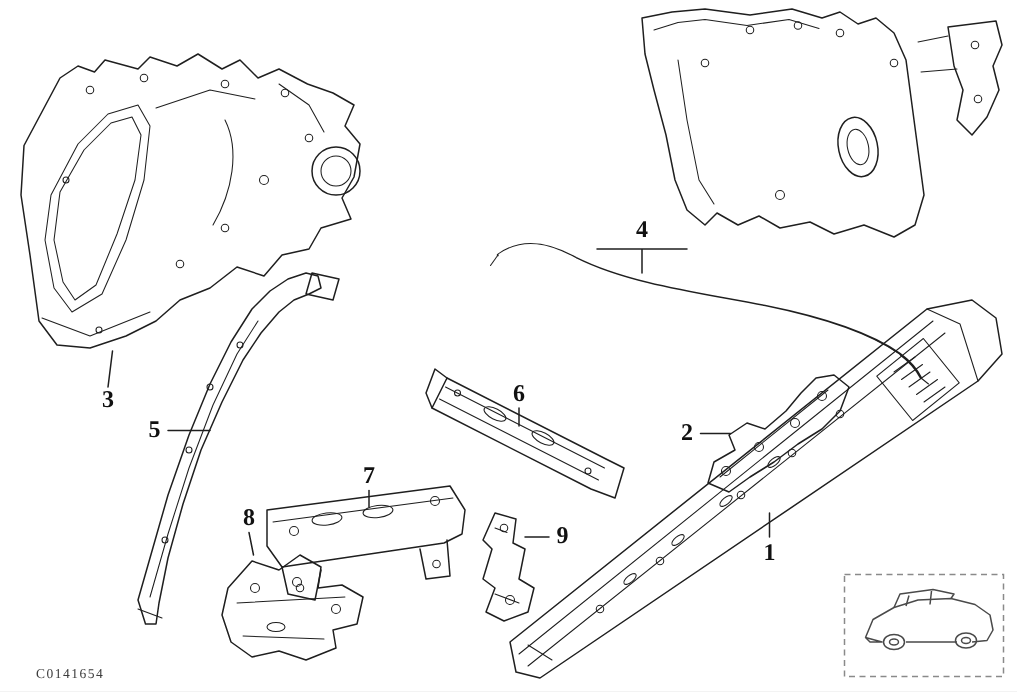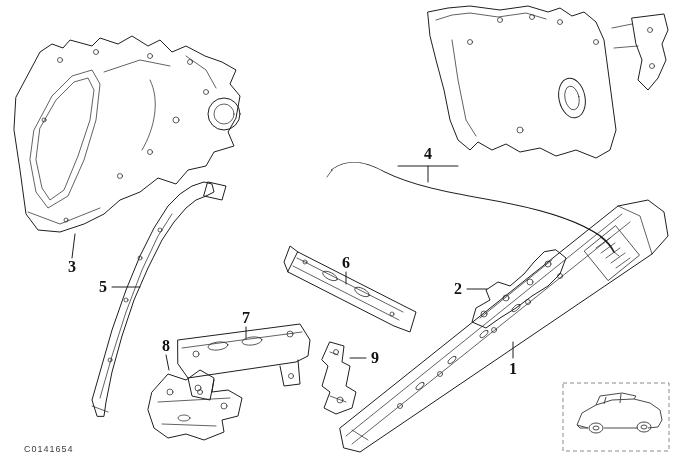--- a/index.html
+++ b/index.html
@@ -18,21 +18,21 @@
     font-weight:bold;
     font-size:16px;
     color:#111;
     line-height:1;
     user-select:none;
     cursor:pointer;
   }
   .footer-code{
     position:absolute;
     left:24px;top:444px;
-    font-family:Liberation Sans, sans-serif;
+    font-family:Liberation Serif, serif;
     font-size:9px;
     letter-spacing:1px;
     color:#3c3c3c;
   }
   .lineart{stroke:#1f1f1f;fill:none;stroke-width:1;stroke-linejoin:round;stroke-linecap:round;}
   .thin{stroke-width:0.7;}
   .thick{stroke-width:1.6;}
   .whiteover{stroke:#ffffff;fill:none;stroke-width:1.6;stroke-linejoin:round;stroke-linecap:round;}
   .dashedbox{stroke:#8a8a8a;fill:none;stroke-width:1;stroke-dasharray:4 3;}
   .carart{stroke:#4a4a4a;fill:none;stroke-width:1;stroke-linejoin:round;}

